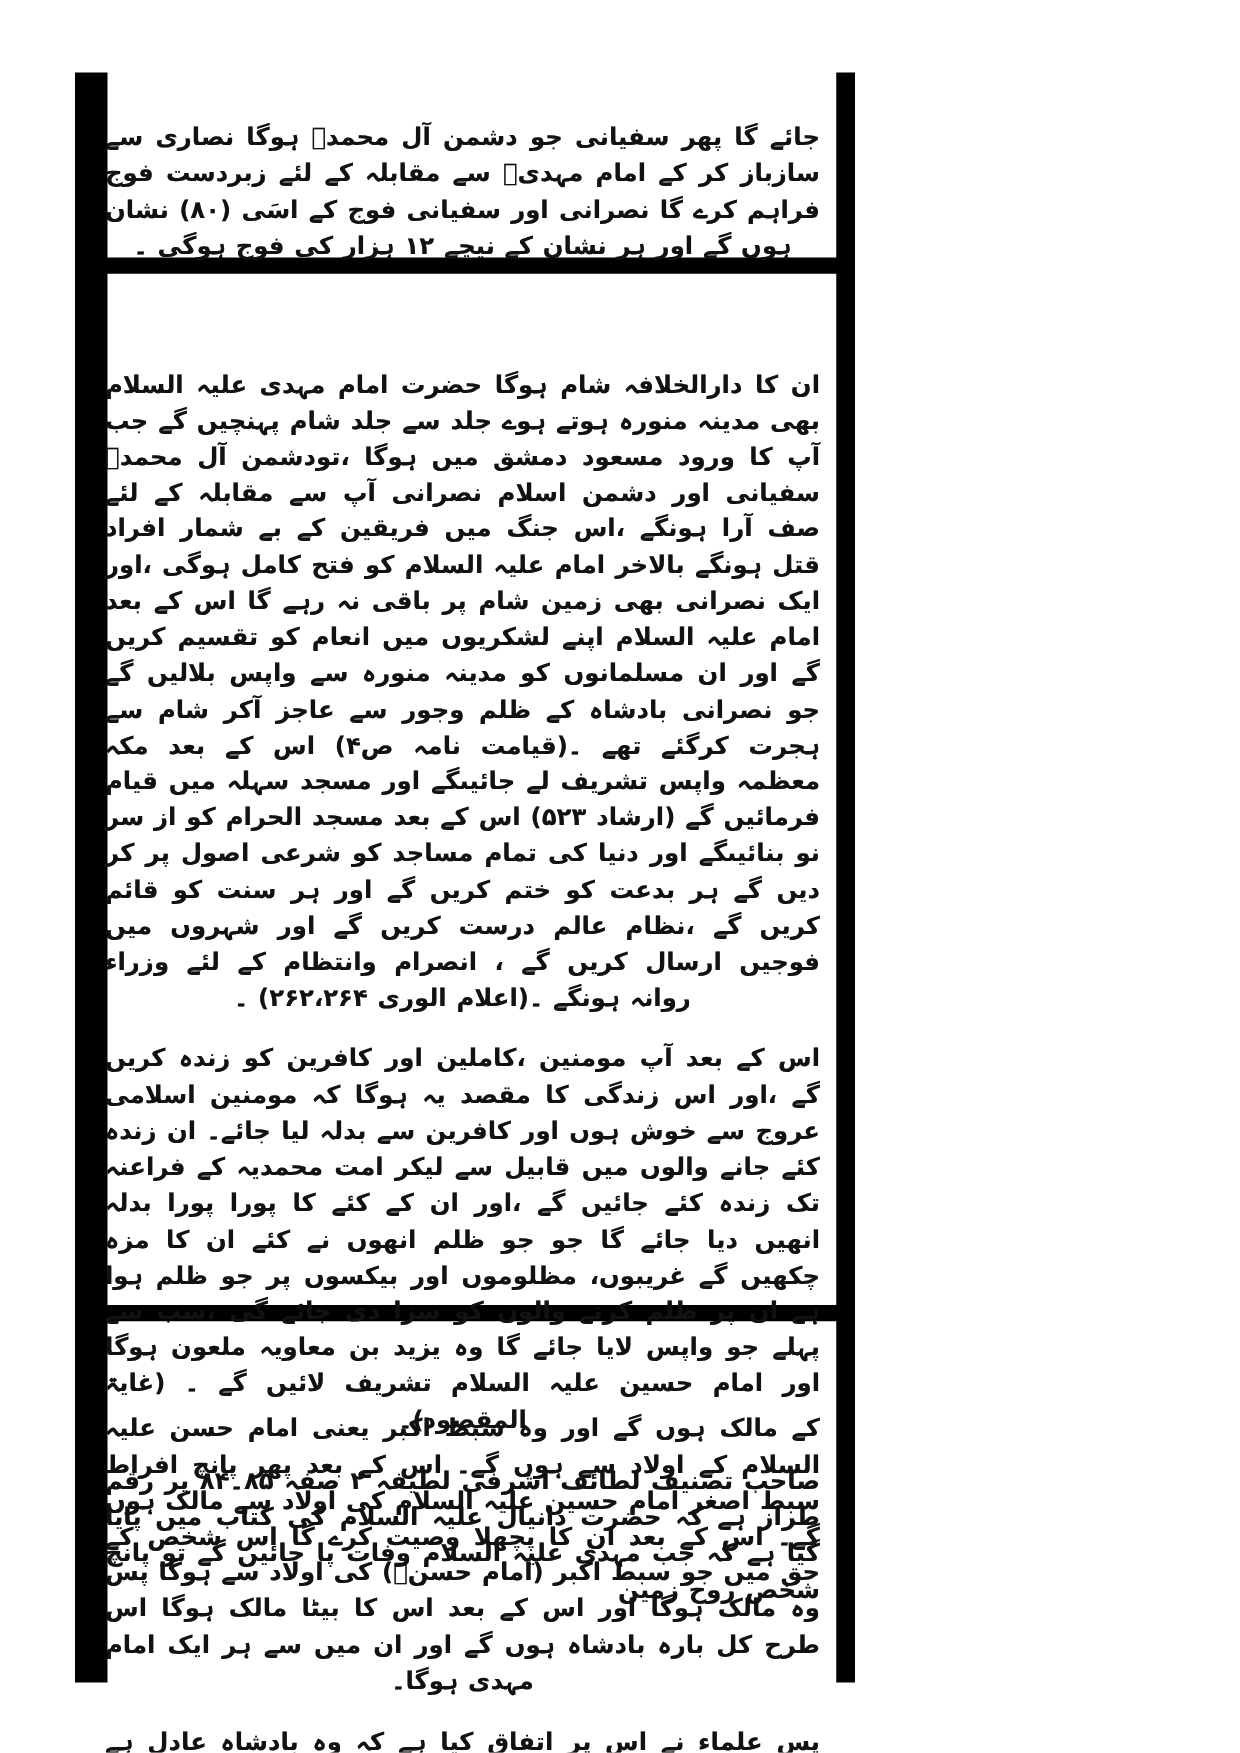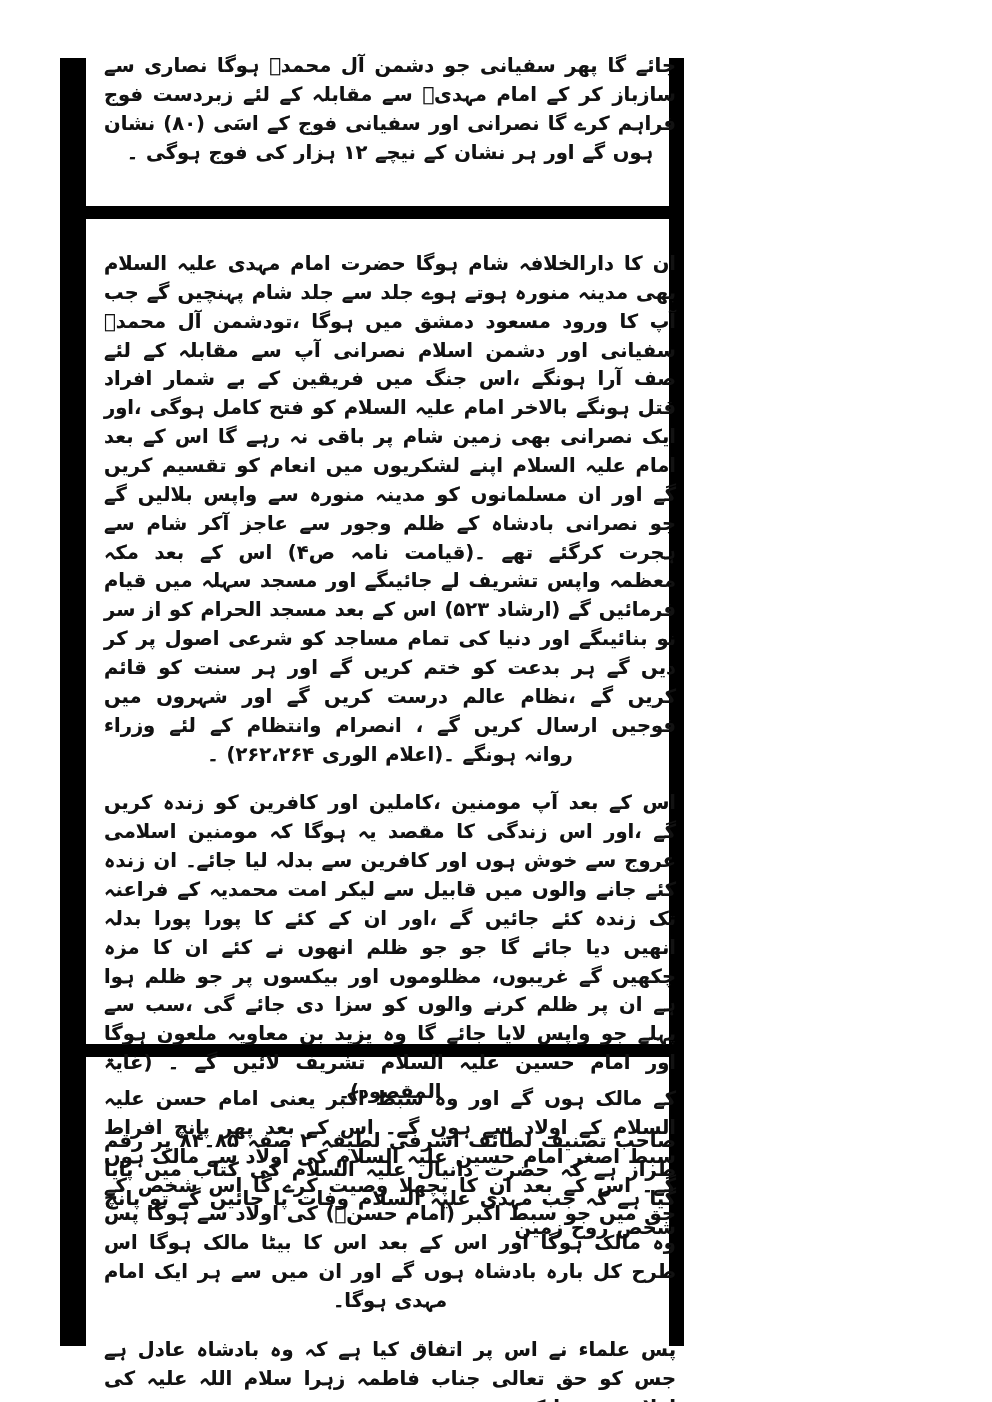--- a/index.html
+++ b/index.html
@@ -37,26 +37,27 @@
     left: 60px;
     width: 624px;
     height: 13px;
   }
   #divider-one { top: 206px; }
   #divider-two { top: 1044px; }
 
   
   .block {
     position: absolute;
-    left: 104px;
+    left: 84px;
     width: 572px;
     box-sizing: border-box;
     direction: rtl;
     text-align: right;
     color: #111111;
+    margin-top: 44px;
   }
 
   #block-one   { top: 52px; }
   #block-two   { top: 250px; }
   #block-three { top: 1085px; }
 
   .para {
     margin: 0 0 20px 0;
     font-family: "DejaVu Sans", "Liberation Sans", sans-serif;
     font-size: 19.5px;

